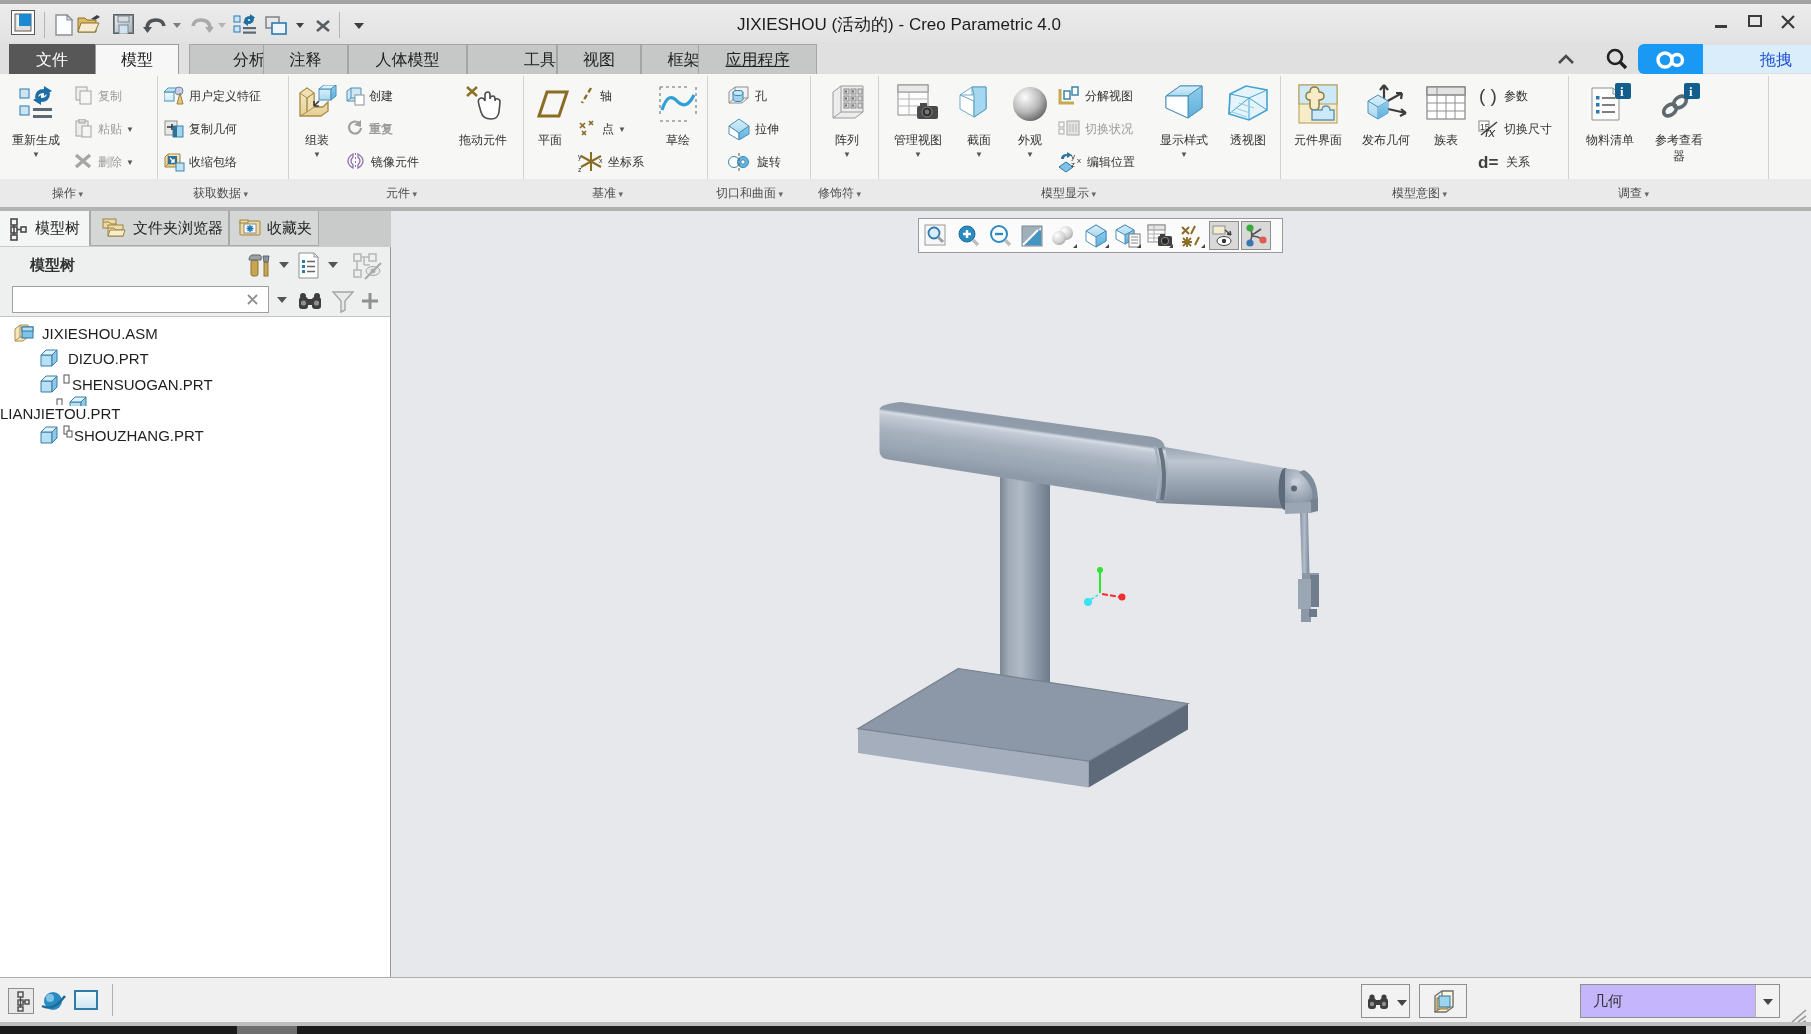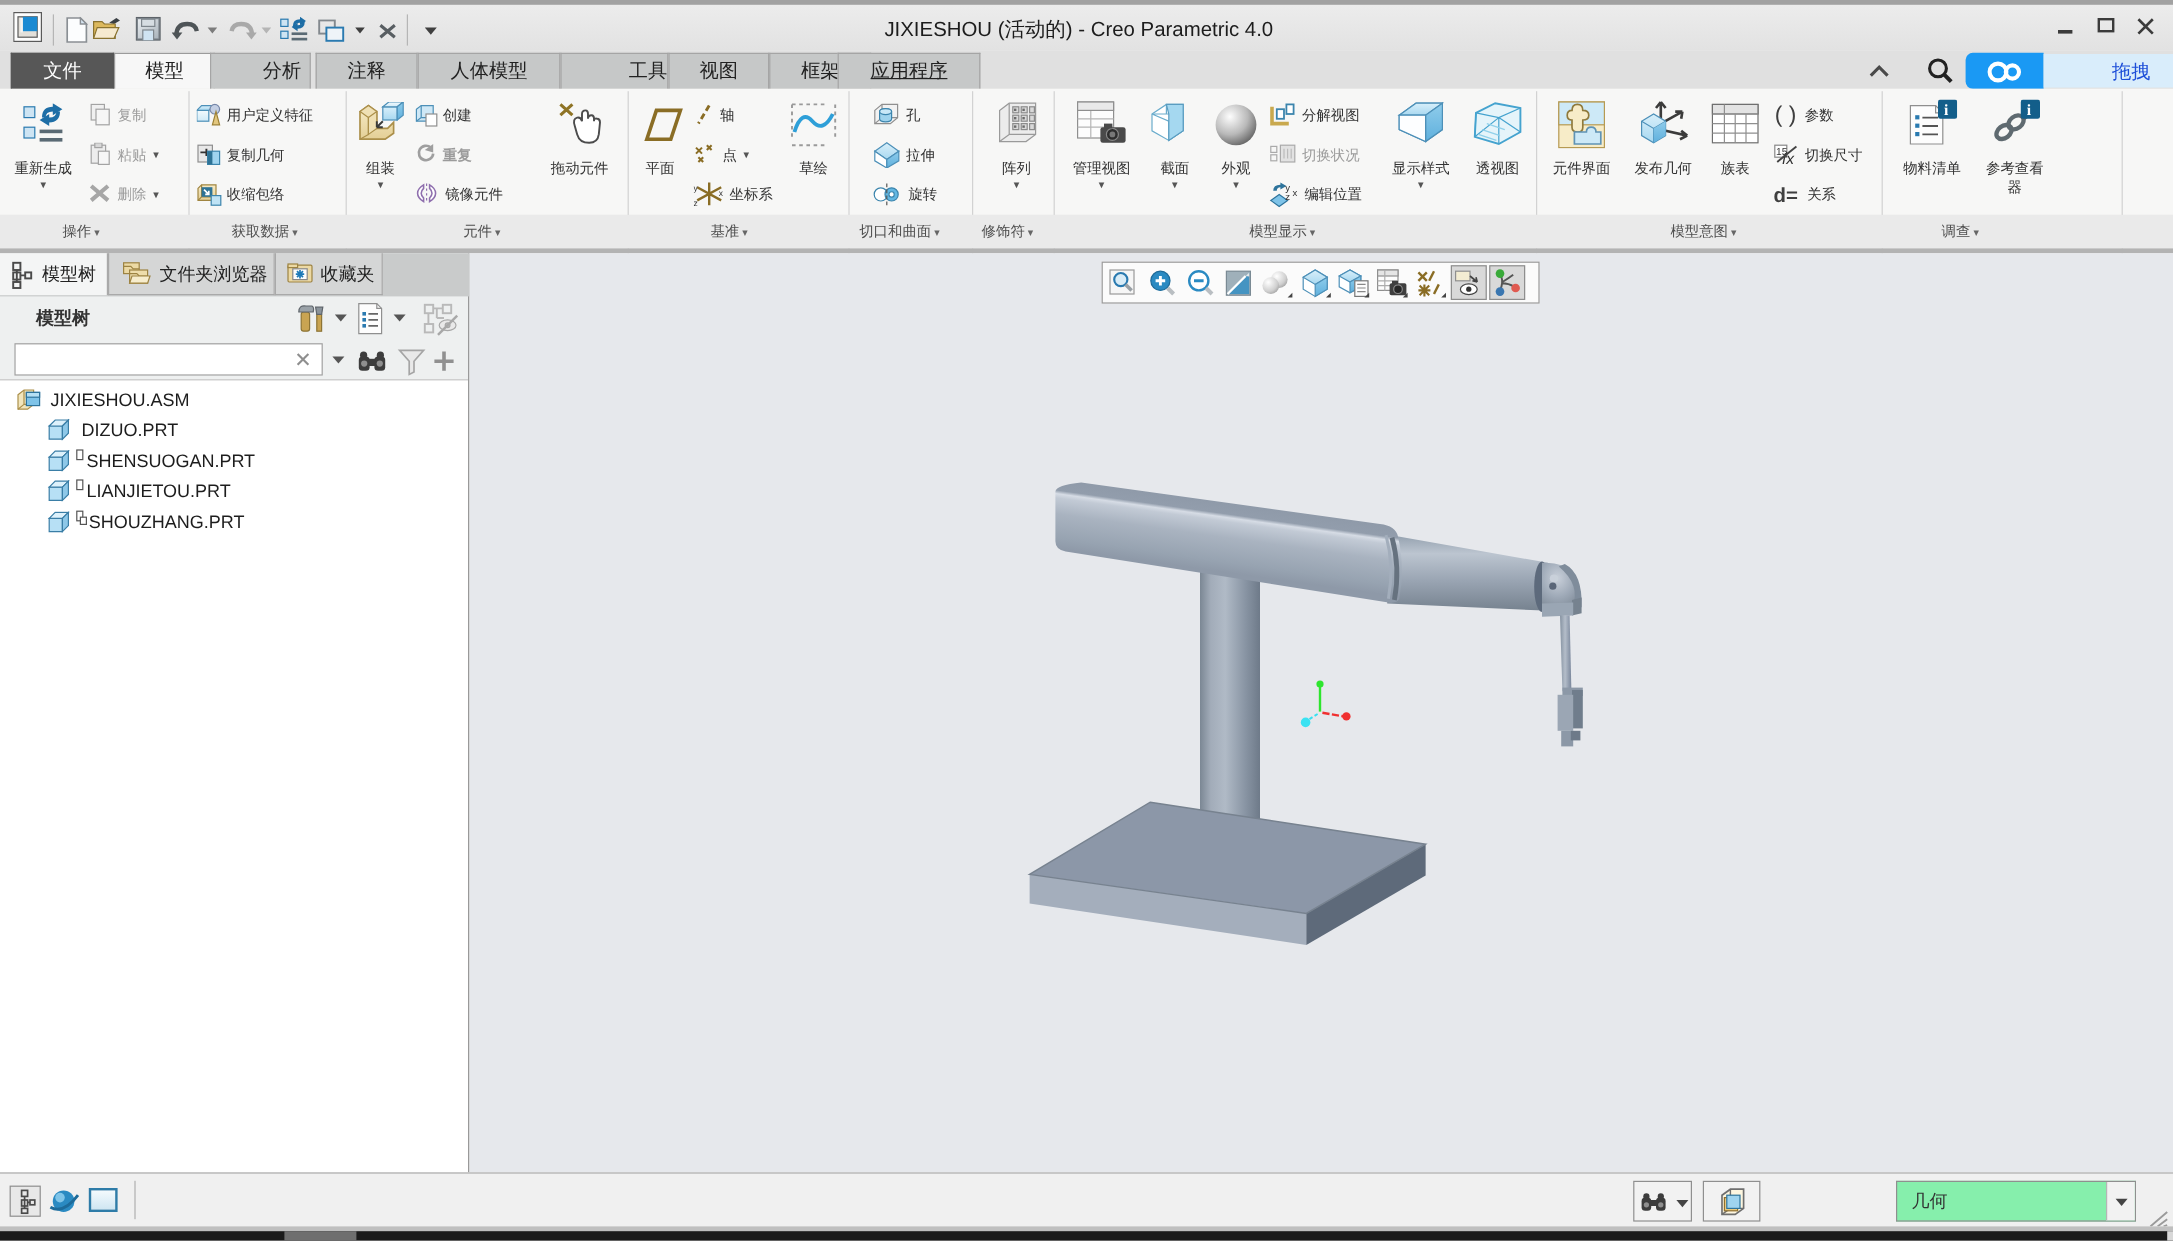--- a/index.html
+++ b/index.html
@@ -140,21 +140,21 @@
       <rect x="3" y="4" width="12" height="10" fill="none" stroke="#3b3b3b" stroke-width="2"></rect>
     </svg>
   <svg class="winbtn" style="left:1779px;top:8px" width="20" height="20">
       <path d="M3 4 L15 16 M15 4 L3 16" stroke="#3b3b3b" stroke-width="2.2"></path>
     </svg>
 </div>
 
 <div id="tabrow">
   <div class="tab dark" style="left:9px;width:86px;">文件</div>
   <div class="tab active" style="left:95px;width:84px;">模型</div>
-  <div class="tab" style="left:175px;width:84px;padding-left:36px;">分析</div>
+  <div class="tab" style="left:189px;width:84px;padding-left:36px;">分析</div>
   <div class="tab" style="left:263px;width:85px;">注释</div>
   <div class="tab" style="left:348px;width:119px;">人体模型</div>
   <div class="tab" style="left:467px;width:90px;text-align:right;">工具</div>
   <div class="tab" style="left:557px;width:84px;">视图</div>
   <div class="tab" style="left:641px;width:85px;">框架</div>
   <div class="tab" style="left:698px;width:119px;text-decoration:underline;">应用程序</div>
   <div id="rightwidgets">
     <svg class="abs" style="left:1556px;top:11px" width="20" height="14">
         <path d="M3 10 L10 3 L17 10" fill="none" stroke="#4a4a4a" stroke-width="2.6"></path>
       </svg>
@@ -835,21 +835,21 @@
             <path d="M2 6 L7 1 L18 1 L13 6 Z" fill="#ddf1fb" stroke="#3a7ea6"></path>
             <path d="M13 6 L18 1 L18 12 L13 17 Z" fill="#8ec8e8" stroke="#3a7ea6"></path>
           </svg>DIZUO.PRT</div>
       <div class="trow" style="top:54px;"><svg style="margin-left:39px;margin-right:4px" width="20" height="19">
             <path d="M2 6 L13 6 L13 17 L2 17 Z" fill="#b7e0f5" stroke="#3a7ea6"></path>
             <path d="M2 6 L7 1 L18 1 L13 6 Z" fill="#ddf1fb" stroke="#3a7ea6"></path>
             <path d="M13 6 L18 1 L18 12 L13 17 Z" fill="#8ec8e8" stroke="#3a7ea6"></path>
           </svg><svg width="8" height="12" style="margin-right:1px;margin-top:-8px">
             <rect x="1" y="1" width="5" height="8" fill="#fff" stroke="#555"></rect>
           </svg>SHENSUOGAN.PRT</div>
-      <div class="trow" style="top:79px;"><svg style="margin-left:39px;margin-right:4px" width="20" height="19">
+      <div class="trow" style="top:79px;flex-direction:column;"><svg style="margin-left:39px;margin-right:4px" width="20" height="19">
             <path d="M2 6 L13 6 L13 17 L2 17 Z" fill="#b7e0f5" stroke="#3a7ea6"></path>
             <path d="M2 6 L7 1 L18 1 L13 6 Z" fill="#ddf1fb" stroke="#3a7ea6"></path>
             <path d="M13 6 L18 1 L18 12 L13 17 Z" fill="#8ec8e8" stroke="#3a7ea6"></path>
           </svg><svg width="8" height="12" style="margin-right:1px;margin-top:-8px">
             <rect x="1" y="1" width="5" height="8" fill="#fff" stroke="#555"></rect>
           </svg>LIANJIETOU.PRT</div>
       <div class="trow" style="top:105px;"><svg style="margin-left:39px;margin-right:4px" width="20" height="19">
             <path d="M2 6 L13 6 L13 17 L2 17 Z" fill="#b7e0f5" stroke="#3a7ea6"></path>
             <path d="M2 6 L7 1 L18 1 L13 6 Z" fill="#ddf1fb" stroke="#3a7ea6"></path>
             <path d="M13 6 L18 1 L18 12 L13 17 Z" fill="#8ec8e8" stroke="#3a7ea6"></path>
@@ -897,21 +897,21 @@
       </svg>
   </div>
   <div class="abs" style="left:1419px;top:6px;width:48px;height:34px;border:1px solid #8f8f8f;background:#f2f2f2;">
     <svg class="abs" style="left:11px;top:4px" width="26" height="26">
       <path d="M4 7 L11 2 L22 2 L22 18 L15 23 L4 23 Z" fill="#fdf6e0" stroke="#6f6f6f" stroke-width="1.4"></path>
       <path d="M11 2 L11 18 L22 18 M11 18 L4 23" fill="none" stroke="#6f6f6f" stroke-width="1.2"></path>
       <rect x="6" y="9" width="11" height="11" fill="#e8c97e" stroke="#8f6f2f"></rect>
       <rect x="8" y="7" width="11" height="11" fill="#9fd4ef" stroke="#2e749c"></rect>
     </svg>
   </div>
-  <div class="abs" style="left:1580px;top:6px;width:200px;height:34px;border:1px solid #8f8f8f;background:#86efac;">
+  <div class="abs" style="left:1580px;top:6px;width:200px;height:34px;border:1px solid #8f8f8f;background:#c4b5fd;">
     <div class="abs" style="left:12px;top:7px;font-size:15px;color:#333;">几何</div>
     <div class="abs" style="left:174px;top:0;width:24px;height:32px;border-left:1px solid #b5b5b5;background:#f2f2f2;">
       <svg class="abs" style="left:6px;top:13px" width="12" height="8">
           <path d="M1 1 L11 1 L6 7 Z" fill="#444"></path>
         </svg>
     </div>
   </div>
   <svg class="abs" style="left:1790px;top:30px" width="18" height="14">
       <path d="M16 2 L2 14 M16 8 L8 14 M16 13 L13 14" stroke="#9a9a9a" stroke-width="1.6"></path>
     </svg>

